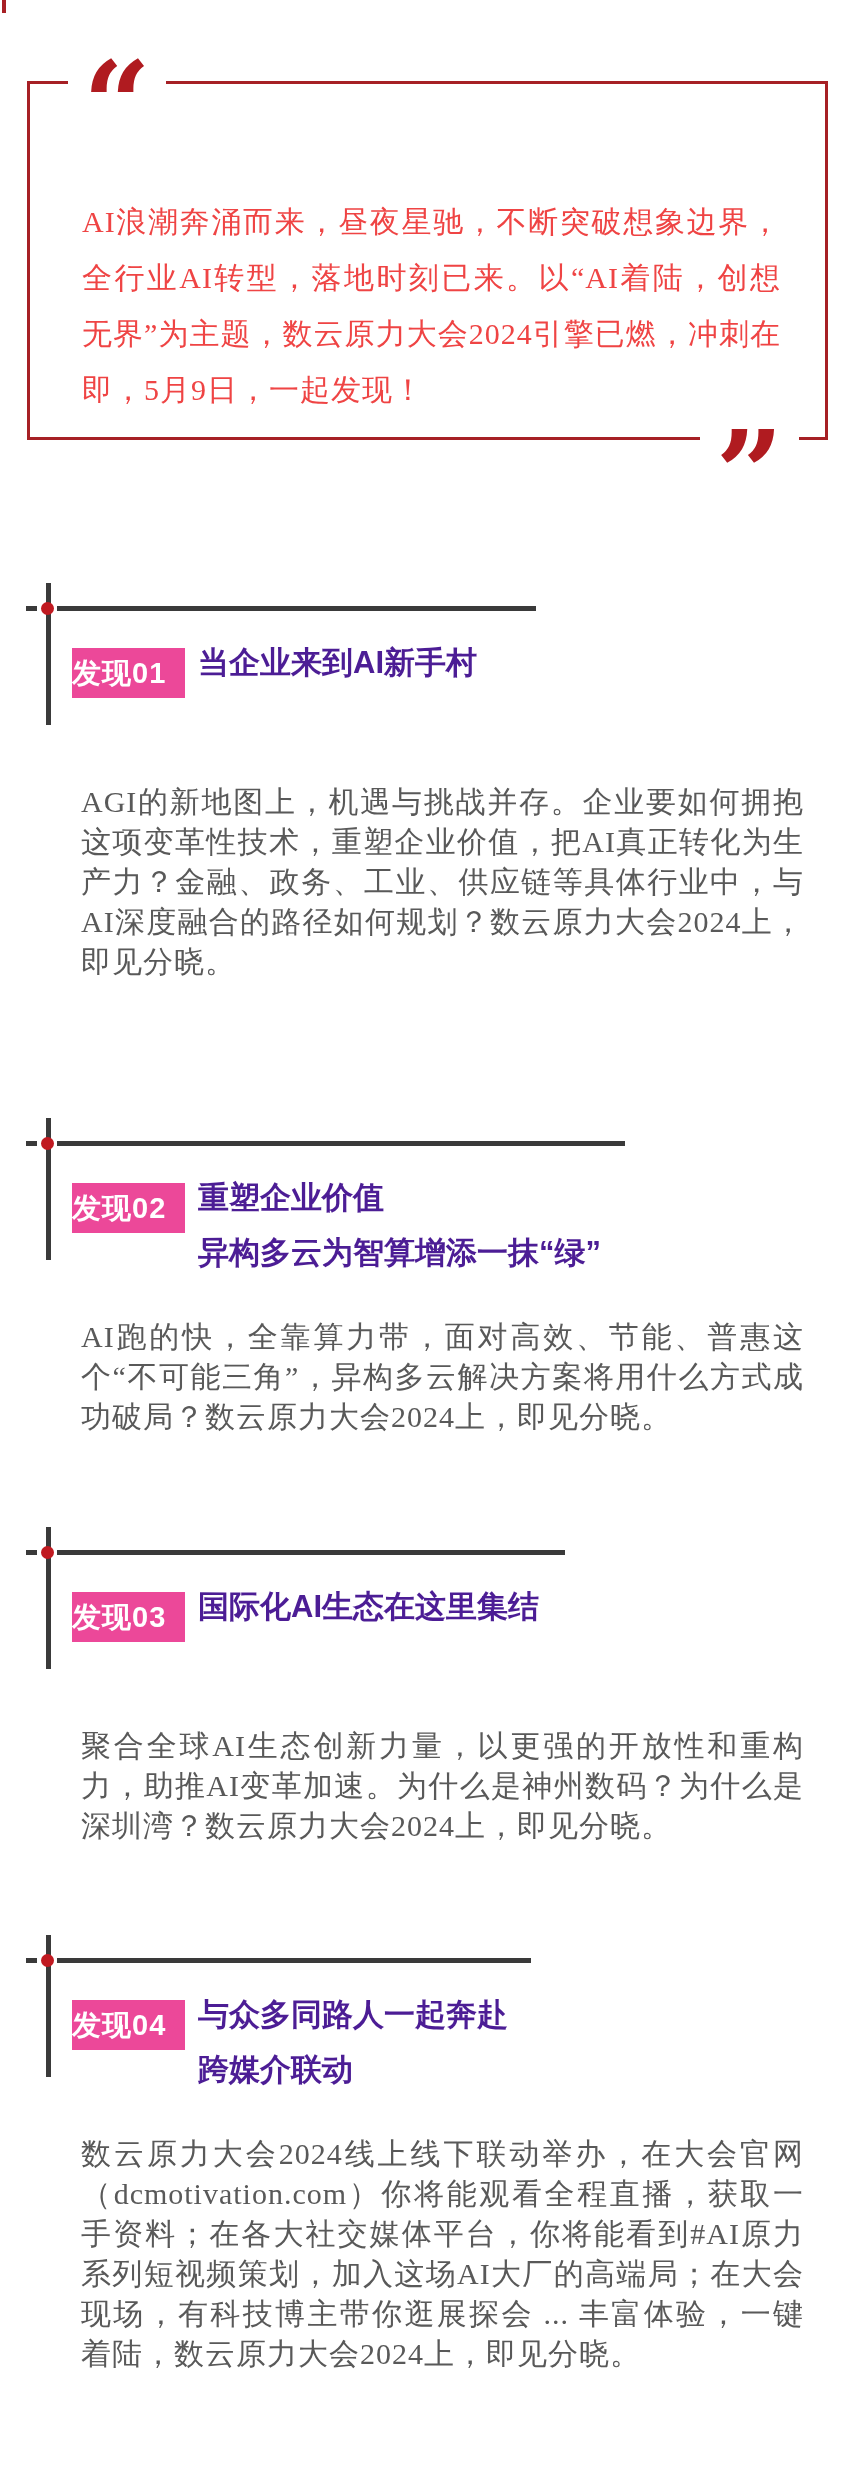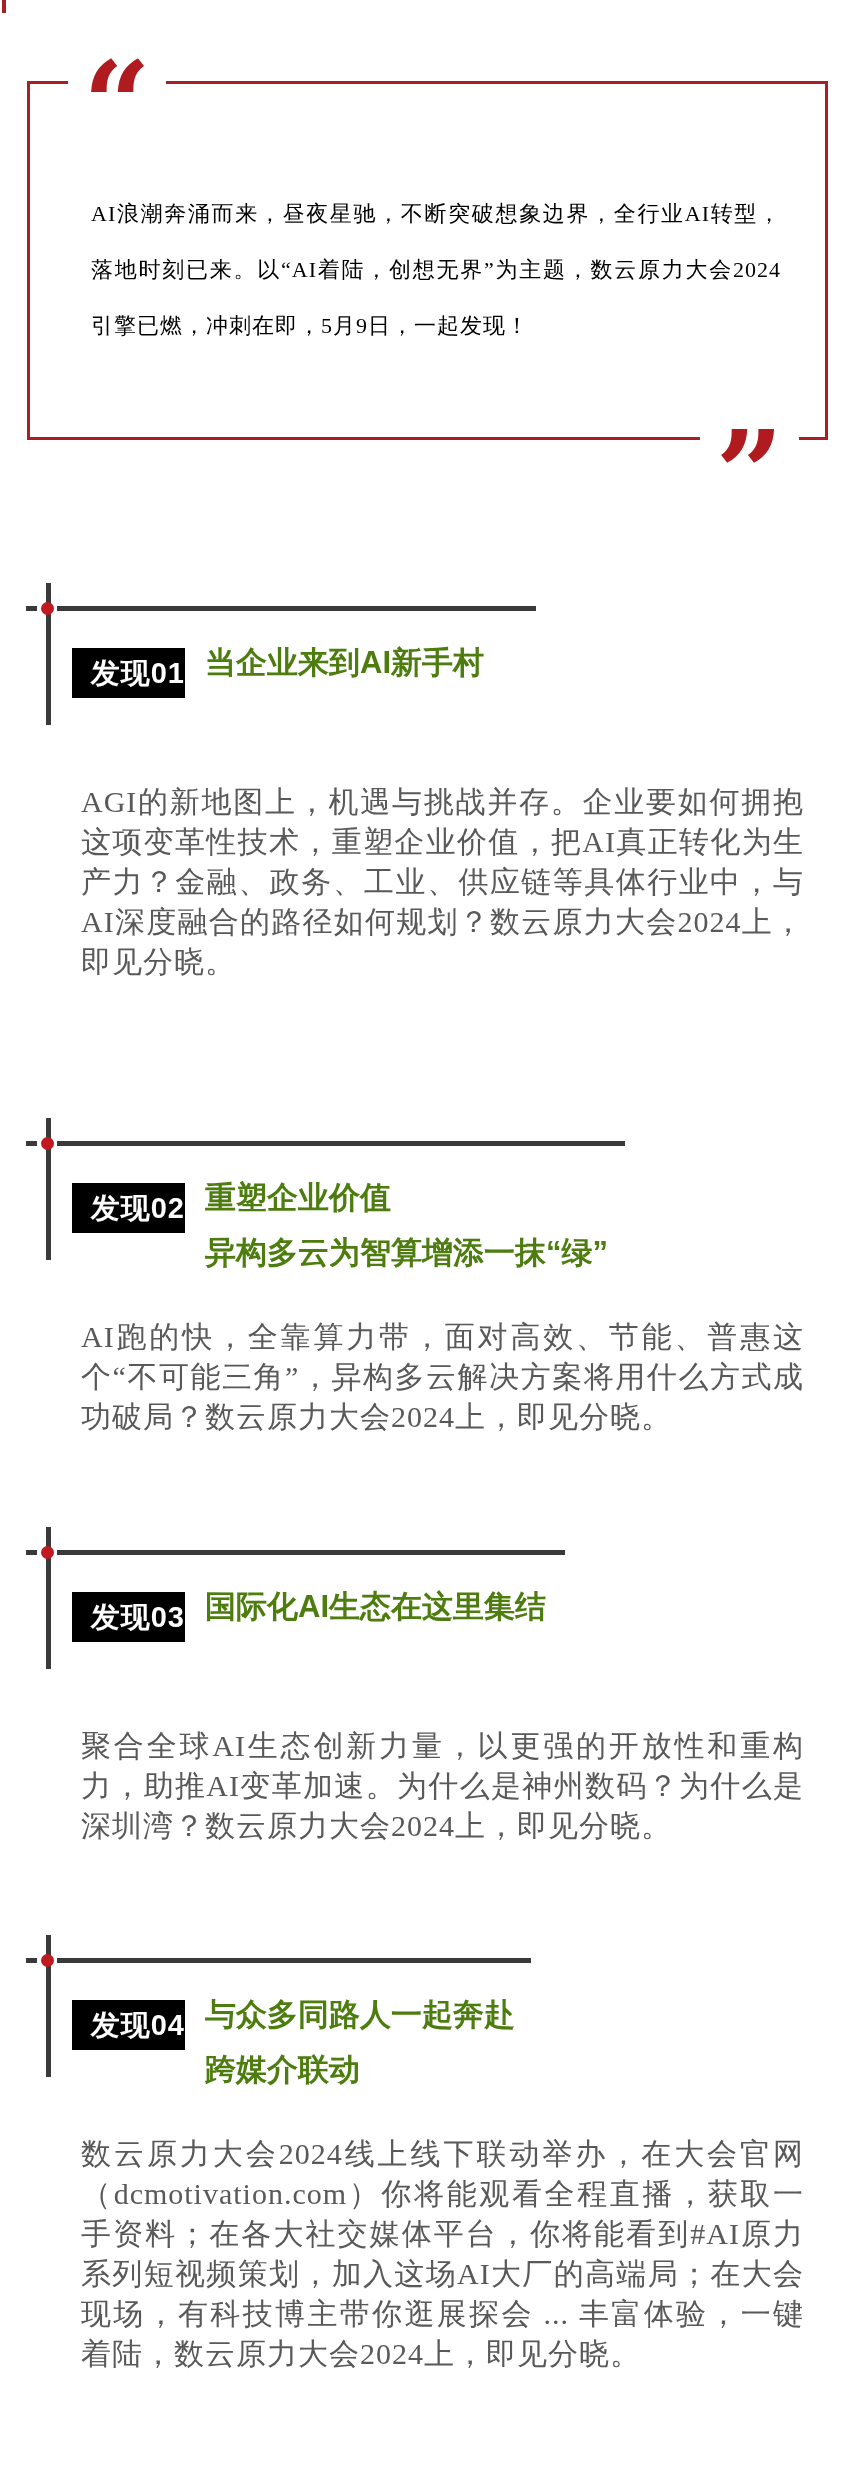--- a/index.html
+++ b/index.html
@@ -10,22 +10,22 @@
   }
   
   .corner-tick { position:absolute; left:2px; top:0; width:4px; height:13px; background:#a82025; }
 
   
   .quote-box {
     position:absolute; left:27px; top:81px; width:801px; height:359px;
     box-sizing:border-box; border:3px solid #a62025; background:#ffffff;
   }
   .quote-text {
-    position:absolute; left:61px; right:44px; top:80px;
-    font-size:22px; line-height:56px; color:#000000;
+    position:absolute; left:52px; right:44px; top:80px;
+    font-size:30px; line-height:56px; color:#ef4444;
     text-align:justify; text-justify:inter-ideograph; letter-spacing:1px;
   }
   .q-mark {
     position:absolute; background:#ffffff; overflow:visible;
     display:flex; align-items:flex-start; justify-content:center;
   }
   .q-open  { left:38px;  top:-30px;   width:98px; height:58px; }
   .q-close { left:670px; top:331px;   width:99px; height:56px; }
   .q-mark span {
     display:block; font-family:"DejaVu Serif","Liberation Serif",serif;
@@ -40,30 +40,29 @@
 
   .vline { position:absolute; left:46px; top:0; width:5px; height:142px; background:#3a3a3a; }
   .dash  { position:absolute; left:26px; top:23px; width:11px; height:5px; background:#3a3a3a; }
   .dot   { position:absolute; left:41px; top:19px; width:13px; height:13px; border-radius:50%; background:#c01920; }
   .hline { position:absolute; left:57px; top:23px; height:5px; background:#3a3a3a; }
   .s1 .hline { width:479px; } .s2 .hline { width:568px; }
   .s3 .hline { width:508px; } .s4 .hline { width:474px; }
 
   .badge {
     position:absolute; left:72px; top:65px; width:113px; height:50px;
-    background:#000000; color:#ffffff; text-align:right; line-height:50px;
+    background:#ec4899; color:#ffffff; text-align:left; line-height:50px;
     font-family:"Liberation Sans","DejaVu Sans",sans-serif;
     font-weight:bold; font-size:29px; letter-spacing:1px;
   }
   .titles {
     position:absolute; left:198px; top:52px;
     font-family:"Liberation Sans","DejaVu Sans",sans-serif;
-    font-weight:bold; font-size:31px; line-height:55px; color:#4d7c0f;
+    font-weight:bold; font-size:31px; line-height:55px; color:#4c1d95;
     white-space:nowrap;
-    margin-left:7px;
   }
   .body-text {
     position:absolute; left:81px; top:169px; width:723px;
     font-size:30px; line-height:40px; color:#595959;
     text-align:justify; text-justify:inter-ideograph; letter-spacing:1px;
   }
 </style>
 </head>
 <body>
 

